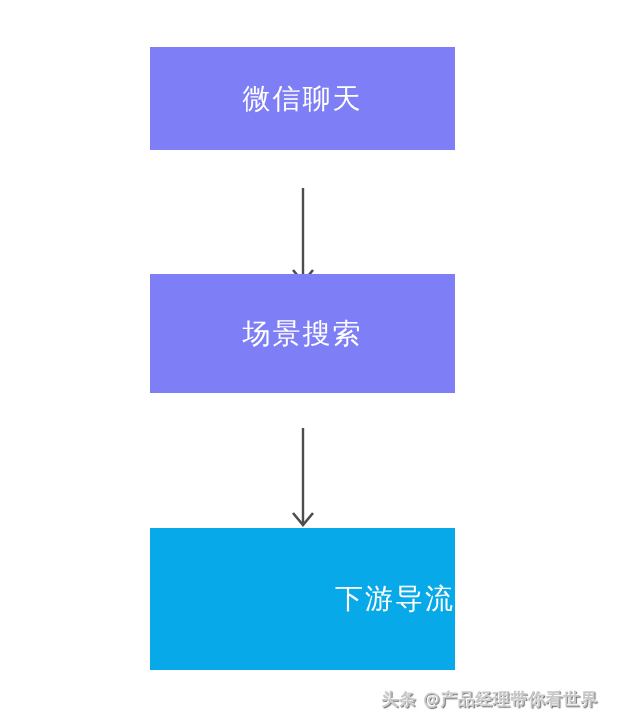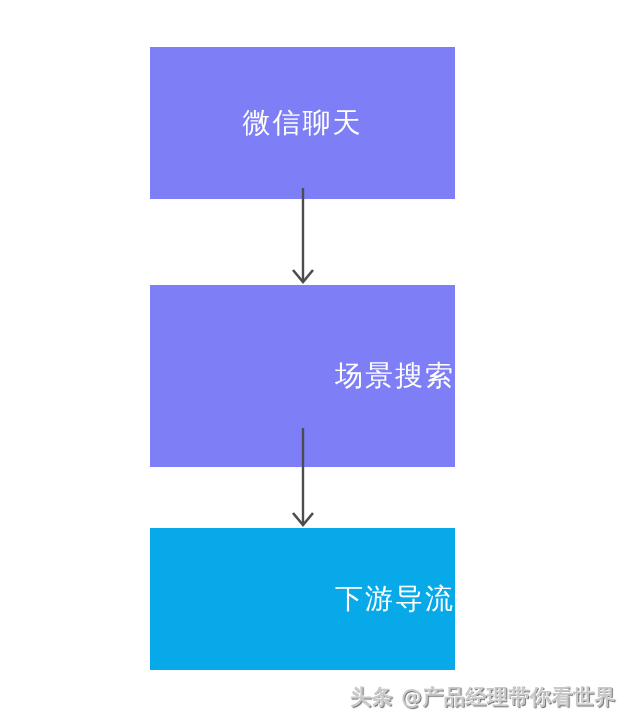--- a/index.html
+++ b/index.html
@@ -23,37 +23,37 @@
     align-items: center;
     justify-content: center;
   }
   .node-label {
     color: #ffffff;
     font-size: 28px;
     letter-spacing: 2px;
     line-height: 1;
     white-space: nowrap;
   }
-  .node-1 { top: 47px;  height: 152px; }
-  .node-2 { top: 285px; height: 182px; justify-content: flex-end; }
+  .node-1 { top: 47px;  height: 103px; }
+  .node-2 { top: 274px; height: 119px; }
   .node-3 { top: 528px; height: 142px; }
   .connector {
     position: absolute;
     left: 291px;
     width: 24px;
     display: block;
   }
   .connector-1 { top: 188px; height: 97px; }
   .connector-2 { top: 428px; height: 100px; }
   .connector svg { display: block; width: 100%; height: 100%; }
   .watermark {
     position: absolute;
-    right: 10px;
+    right: 28px;
     bottom: 8px;
-    font-size: 21px;
+    font-size: 17px;
     font-weight: bold;
     letter-spacing: 0.5px;
     line-height: 1;
     white-space: nowrap;
     
     text-shadow: -1px -1px 0 #ffffff, 1px 1px 1px #6e6e6e;
   }
 </style>
 </head>
 <body>

